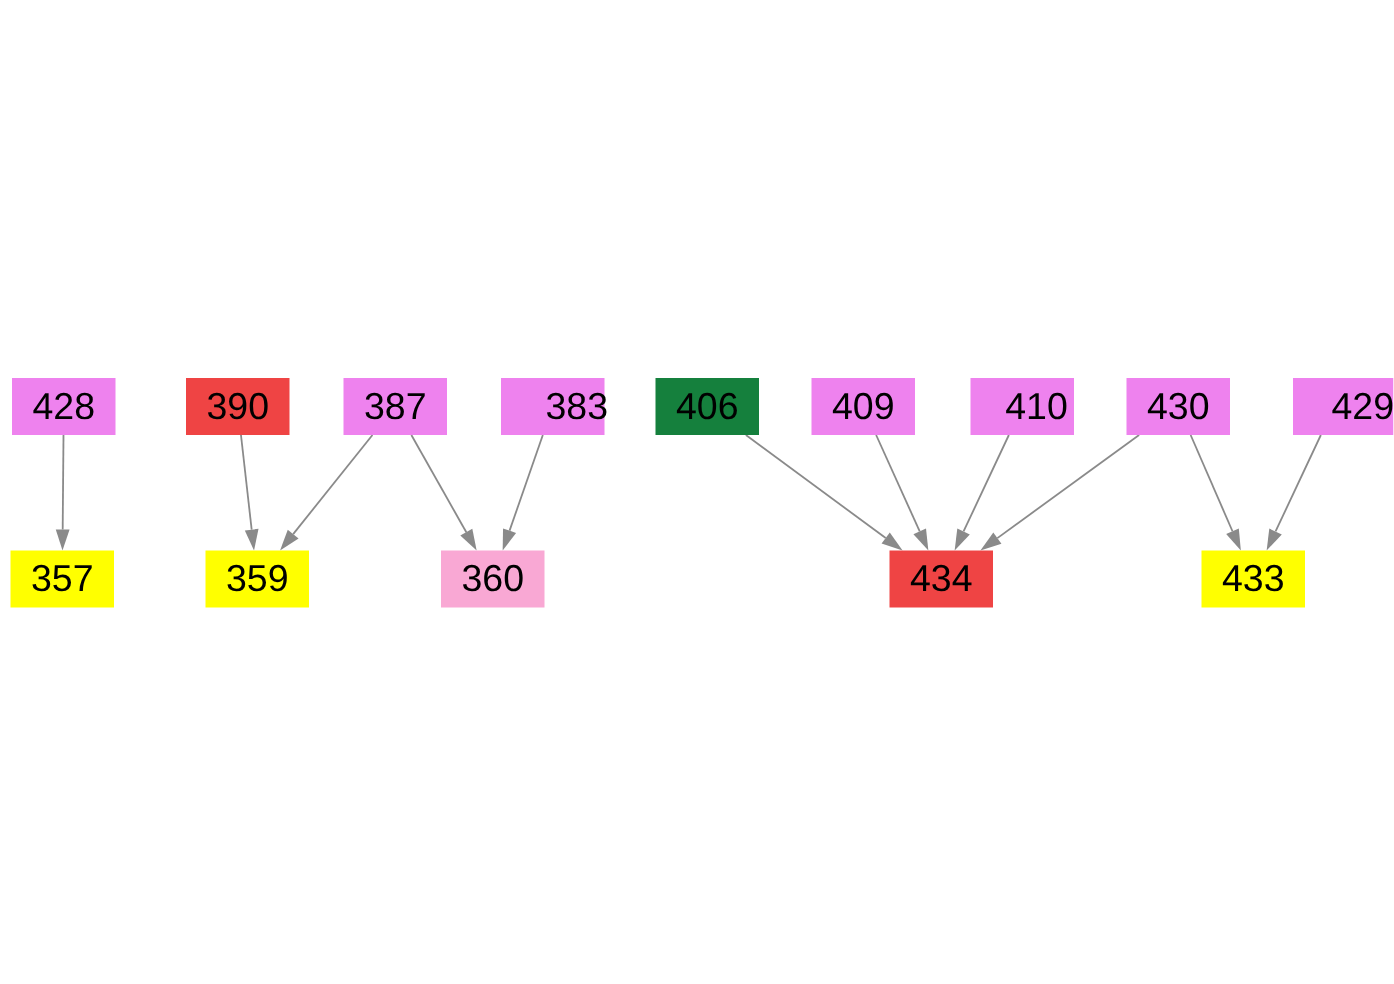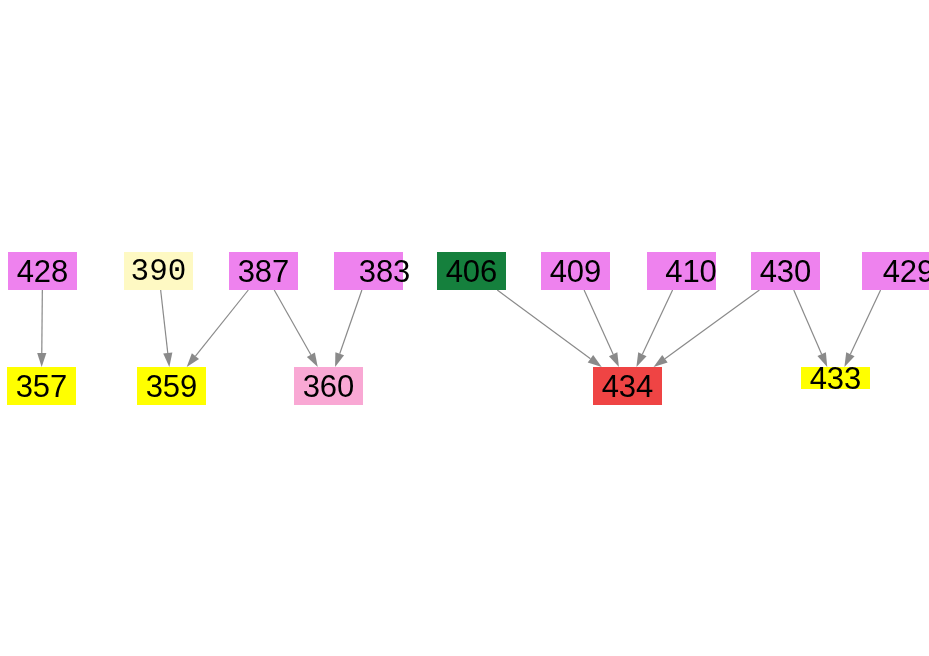--- a/index.html
+++ b/index.html
@@ -20,21 +20,21 @@
     left: 0;
     top: 0;
     width: 929px;
     height: 656px;
   }
   .graph-node {
     position: absolute;
     display: flex;
     align-items: center;
     justify-content: center;
-    font-size: 31px;
+    font-size: 25px;
     line-height: 1;
     color: #000000;
     box-sizing: border-box;
     user-select: none;
   }
 </style>
 </head>
 <body>
 
 <div class="canvas">
@@ -79,27 +79,27 @@
         <line x1="793.7608695652174" y1="290" x2="821.6569648749803" y2="354.16101921245473" stroke="#8a8a8a" stroke-width="1.2"></line>
         <polygon points="827.2391304347826,367 817.4384426162154,355.9951593249612 825.8754871337452,352.32687909994826" fill="#8a8a8a"></polygon>
       </g>
       <g>
         <line x1="880.5782608695653" y1="290" x2="850.3722818412094" y2="354.3275479307576" stroke="#8a8a8a" stroke-width="1.2"></line>
         <polygon points="844.4217391304347,367 846.2084761613155,352.3723696115031 854.5360875211034,356.2827262500121" fill="#8a8a8a"></polygon>
       </g>
     </svg>
   <div id="node-layer">
       <div class="graph-node" style="left: 8px; top: 252px; width: 69px; height: 38px; background: rgb(238, 130, 238);">428</div>
-      <div class="graph-node" style="left: 124px; top: 252px; width: 69px; height: 38px; background: #fef9c3; font-family: Liberation Mono, monospace;">390</div>
+      <div class="graph-node" style="left: 124px; top: 252px; width: 69px; height: 38px; background: #ef4444;">390</div>
       <div class="graph-node" style="left: 229px; top: 252px; width: 69px; height: 38px; background: rgb(238, 130, 238);">387</div>
       <div class="graph-node" style="left: 334px; top: 252px; width: 69px; height: 38px; background: rgb(238, 130, 238); padding-left: 32px;">383</div>
       <div class="graph-node" style="left: 437px; top: 252px; width: 69px; height: 38px; background: #15803d;">406</div>
       <div class="graph-node" style="left: 541px; top: 252px; width: 69px; height: 38px; background: rgb(238, 130, 238);">409</div>
       <div class="graph-node" style="left: 647px; top: 252px; width: 69px; height: 38px; background: rgb(238, 130, 238); padding-left: 19px;">410</div>
       <div class="graph-node" style="left: 751px; top: 252px; width: 69px; height: 38px; background: rgb(238, 130, 238);">430</div>
       <div class="graph-node" style="left: 818px; top: 252px; width: 93px; height: 38px; background: rgb(238, 130, 238); margin-left: 44px;">429</div>
       <div class="graph-node" style="left: 7px; top: 367px; width: 69px; height: 38px; background: rgb(255, 255, 0);">357</div>
       <div class="graph-node" style="left: 137px; top: 367px; width: 69px; height: 38px; background: rgb(255, 255, 0);">359</div>
       <div class="graph-node" style="left: 294px; top: 367px; width: 69px; height: 38px; background: #f9a8d4;">360</div>
       <div class="graph-node" style="left: 593px; top: 367px; width: 69px; height: 38px; background: #ef4444;">434</div>
-      <div class="graph-node" style="left: 801px; top: 367px; width: 69px; height: 22px; background: rgb(255, 255, 0);">433</div>
+      <div class="graph-node" style="left: 801px; top: 367px; width: 69px; height: 38px; background: rgb(255, 255, 0);">433</div>
     </div>
 </div>
 
 </body></html>

